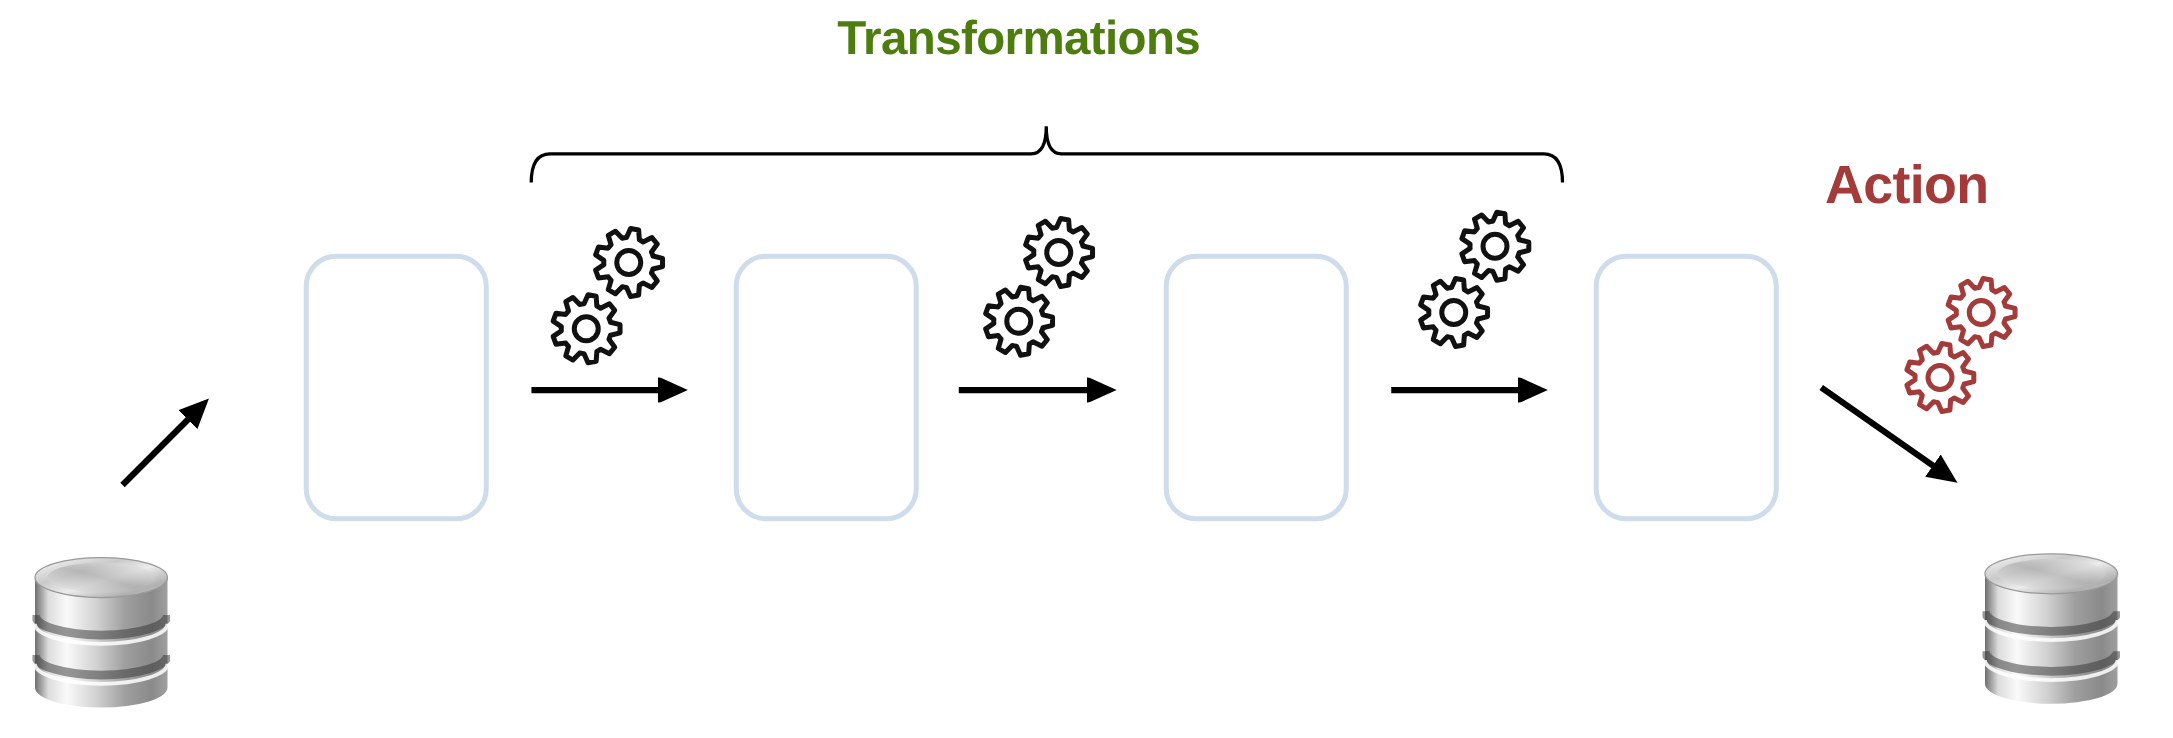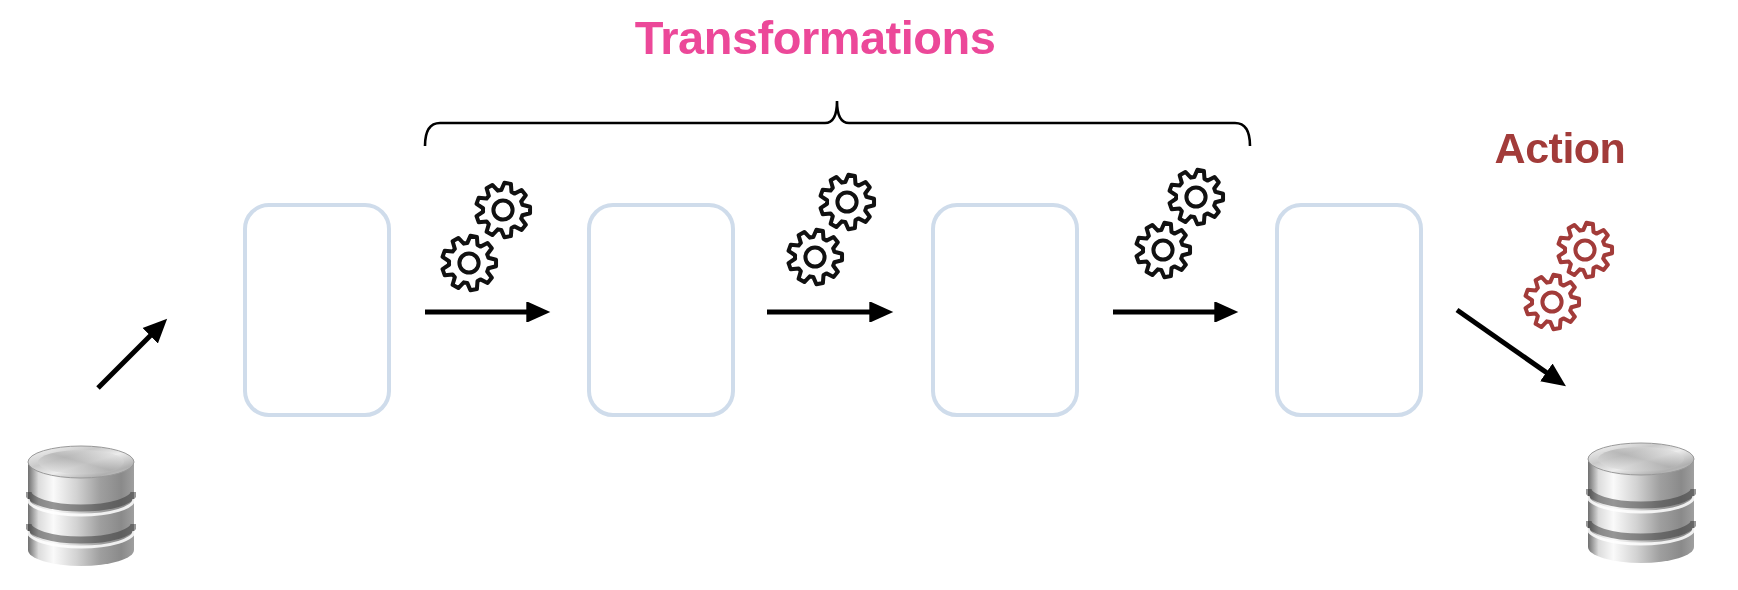--- a/index.html
+++ b/index.html
@@ -7,27 +7,26 @@
     position:relative;
     width:1738px;height:590px;
     background:#ffffff;
     font-family:"Liberation Sans", sans-serif;
     overflow:hidden;
   }
   .abs{position:absolute;}
   .title{
     left:565px;top:10px;width:500px;
     text-align:center;
-    font-size:47px;font-weight:700;
+    font-size:38px;font-weight:700;
     letter-spacing:-0.5px;
-    color:#ec4899;
+    color:#4d7c0f;
   }
   .action-label{
     left:1460px;top:124px;width:200px;
-    text-align:center;
     font-size:43px;font-weight:700;
     letter-spacing:-0.5px;
     color:#A23B39;
   }
   .box{
     position:absolute;
     top:203px;width:140px;height:206px;
     border:4px solid #CFDCEB;
     border-radius:26px;
     background:#ffffff;

